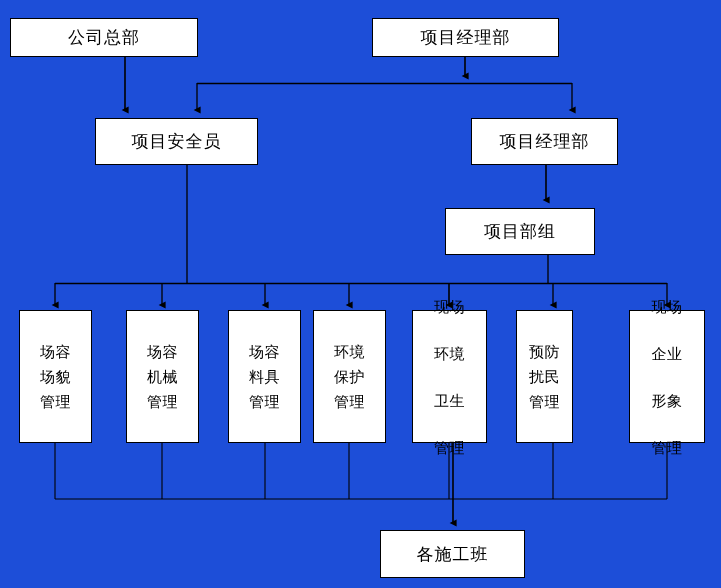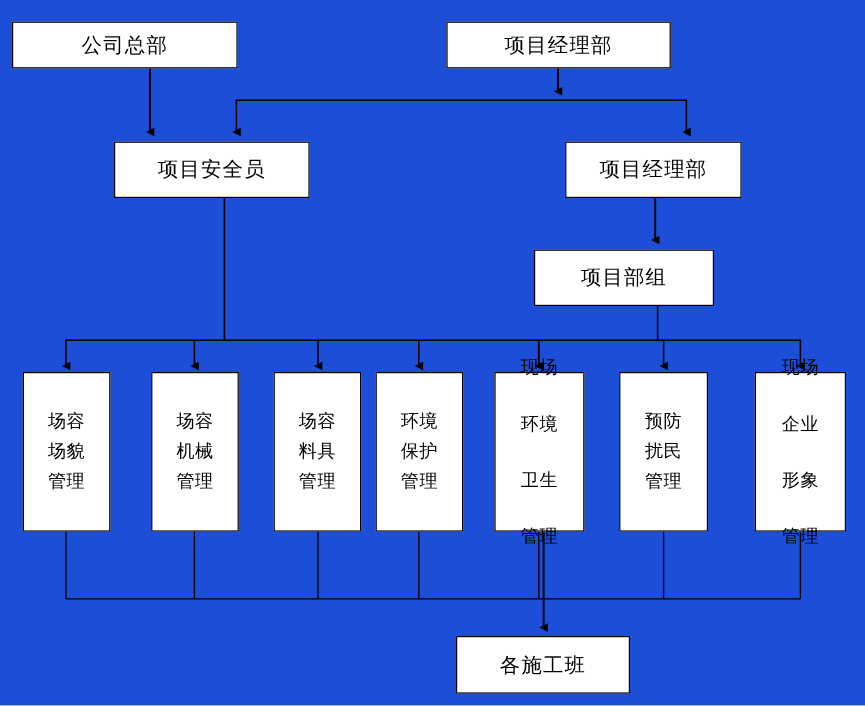--- a/index.html
+++ b/index.html
@@ -172,21 +172,21 @@
     <span class="node-label">管理</span>
   </div>
 
   <div class="node tier-leaf lines-4" style="left:412px; top:310px; width:75px; height:133px;">
     <span class="node-label">现场</span>
     <span class="node-label">环境</span>
     <span class="node-label">卫生</span>
     <span class="node-label">管理</span>
   </div>
 
-  <div class="node tier-leaf lines-3" style="left:516px; top:310px; width:74px; height:133px;">
+  <div class="node tier-leaf lines-3" style="left:516px; top:310px; width:57px; height:133px;">
     <span class="node-label">预防</span>
     <span class="node-label">扰民</span>
     <span class="node-label">管理</span>
   </div>
 
   <div class="node tier-leaf lines-4" style="left:629px; top:310px; width:76px; height:133px;">
     <span class="node-label">现场</span>
     <span class="node-label">企业</span>
     <span class="node-label">形象</span>
     <span class="node-label">管理</span>

